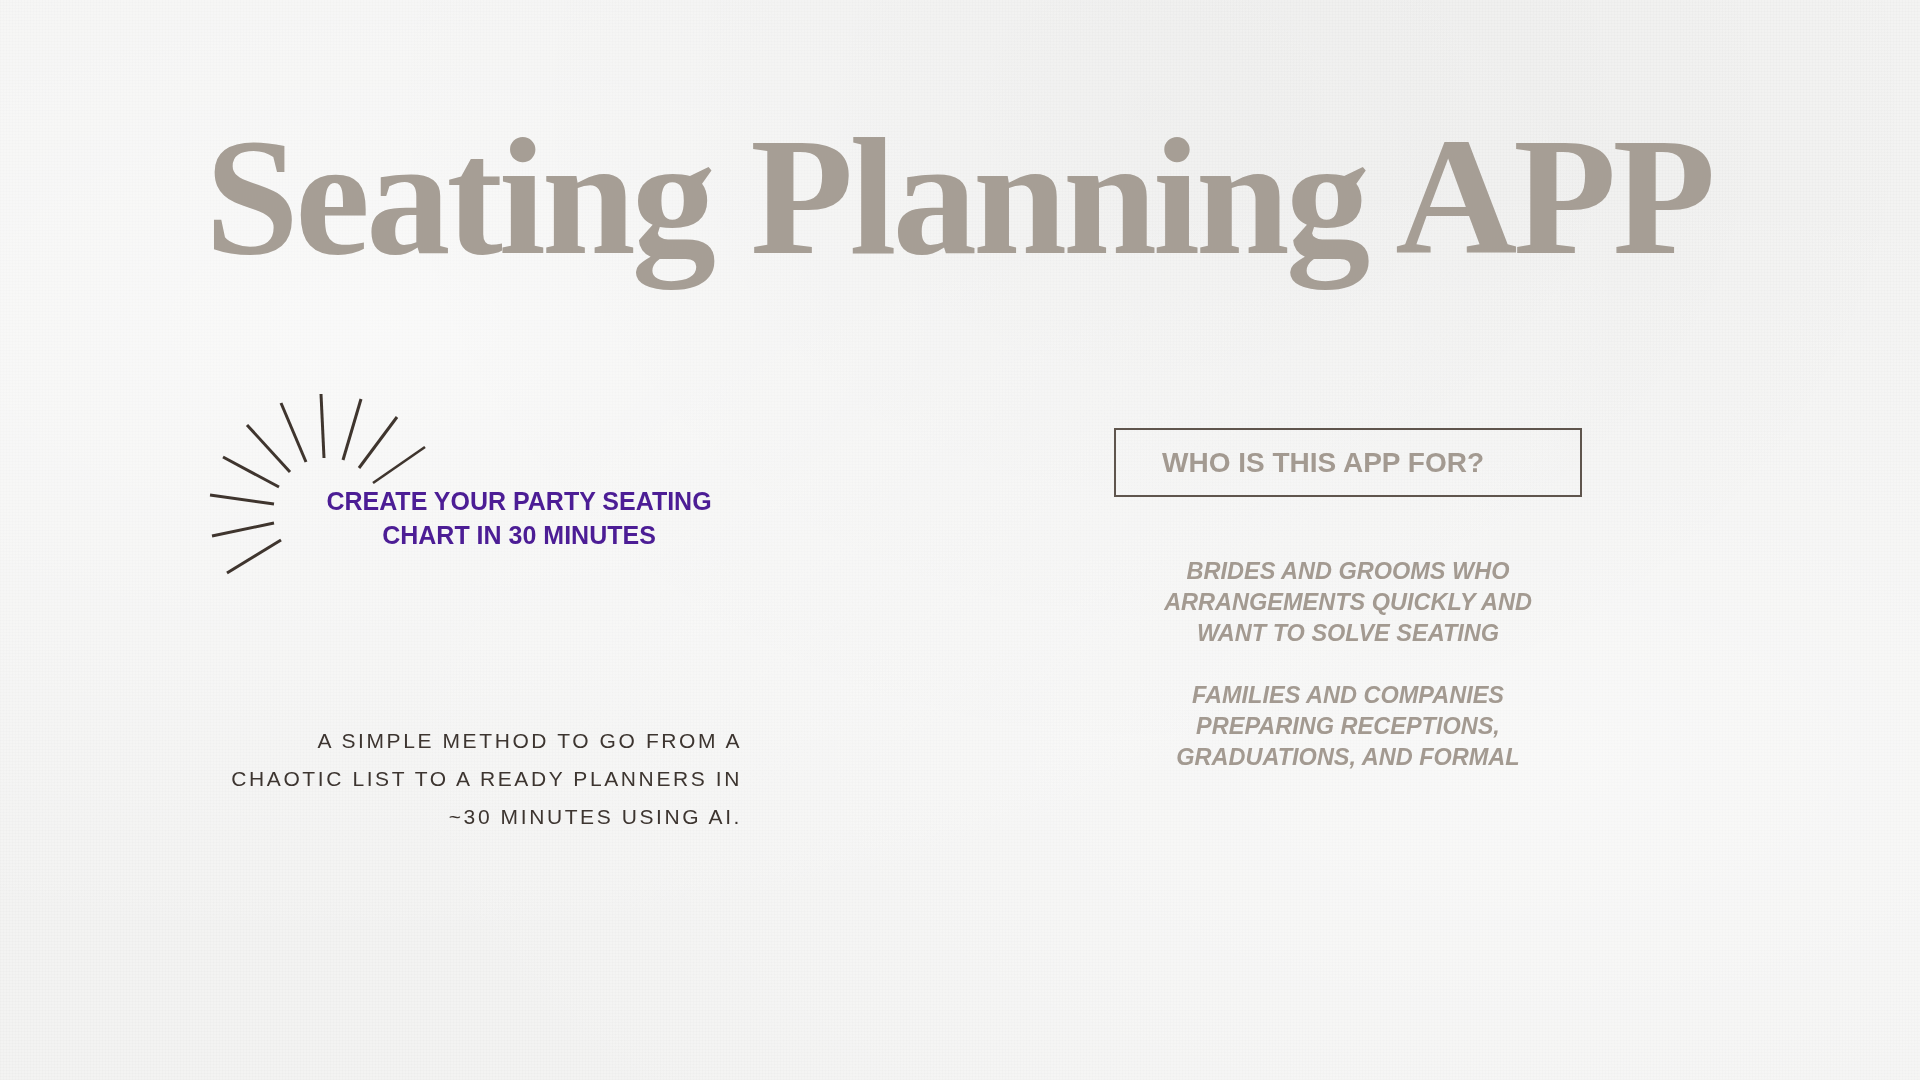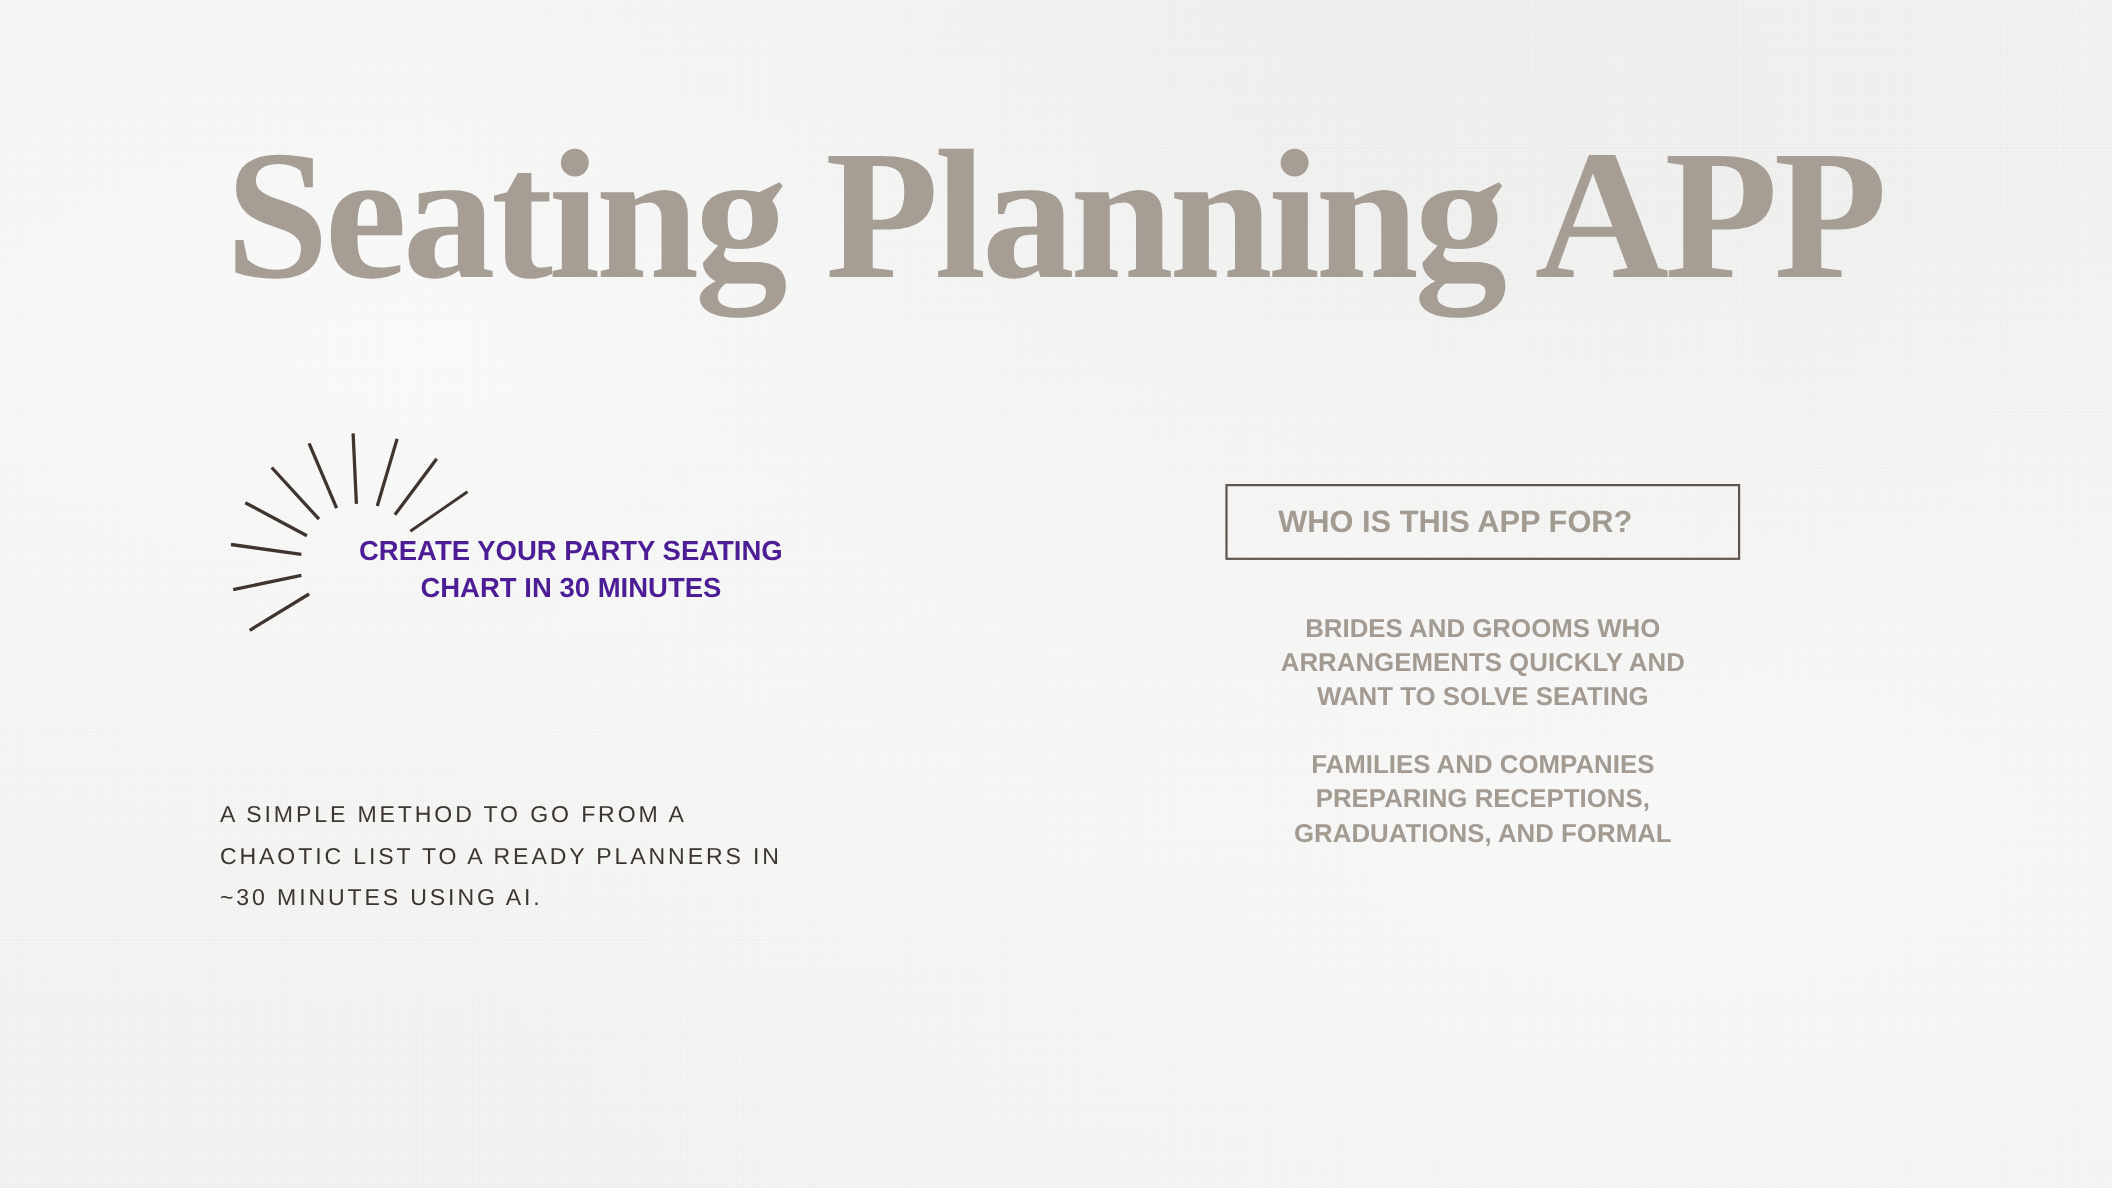--- a/index.html
+++ b/index.html
@@ -43,33 +43,32 @@
     font-family: "Liberation Sans", sans-serif;
     font-weight: bold;
     font-size: 25px;
     line-height: 34px;
     letter-spacing: 0px;
   }
 
   
   .desc {
     left: 200px; top: 722px; width: 542px;
-    text-align: left;
+    text-align: right;
     font-family: "Liberation Sans", sans-serif;
     font-weight: normal;
     font-size: 21px;
     line-height: 38px;
     letter-spacing: 2.6px;
   }
 
   
   .who-box {
     left: 1114px; top: 428px; width: 464px; height: 65px;
     border: 2px solid #5f554d;
-    margin-top: 12px;
   }
   .who-text {
     position: absolute; left: 46px; top: 13px;
     font-family: "Liberation Sans", sans-serif;
     font-weight: bold;
     font-size: 28px;
     line-height: 40px;
     white-space: nowrap;
   }
 
@@ -77,21 +76,21 @@
   .audience {
     left: 1118px; top: 556px; width: 460px;
     text-align: center;
     font-family: "Liberation Sans", sans-serif;
     font-weight: bold;
     font-size: 23.5px;
     line-height: 31px;
   }
   .audience p { margin: 0 0 31px 0; }
   .audience p:last-child { margin-bottom: 0; }
-  .audience .line { display: block; }
+  .audience .line { display: block; font-style: italic; }
 </style>
 </head>
 <body>
 
 <div class="abs title-wrap">
   <div class="title" style="color: rgb(166, 158, 149); transform: scaleX(1.00601);">Seating Planning APP</div>
 </div>
 
 <svg class="abs burst" viewBox="0 0 1920 1080" xmlns="http://www.w3.org/2000/svg">
   <g stroke="#3f352e" stroke-linecap="butt" fill="none">

